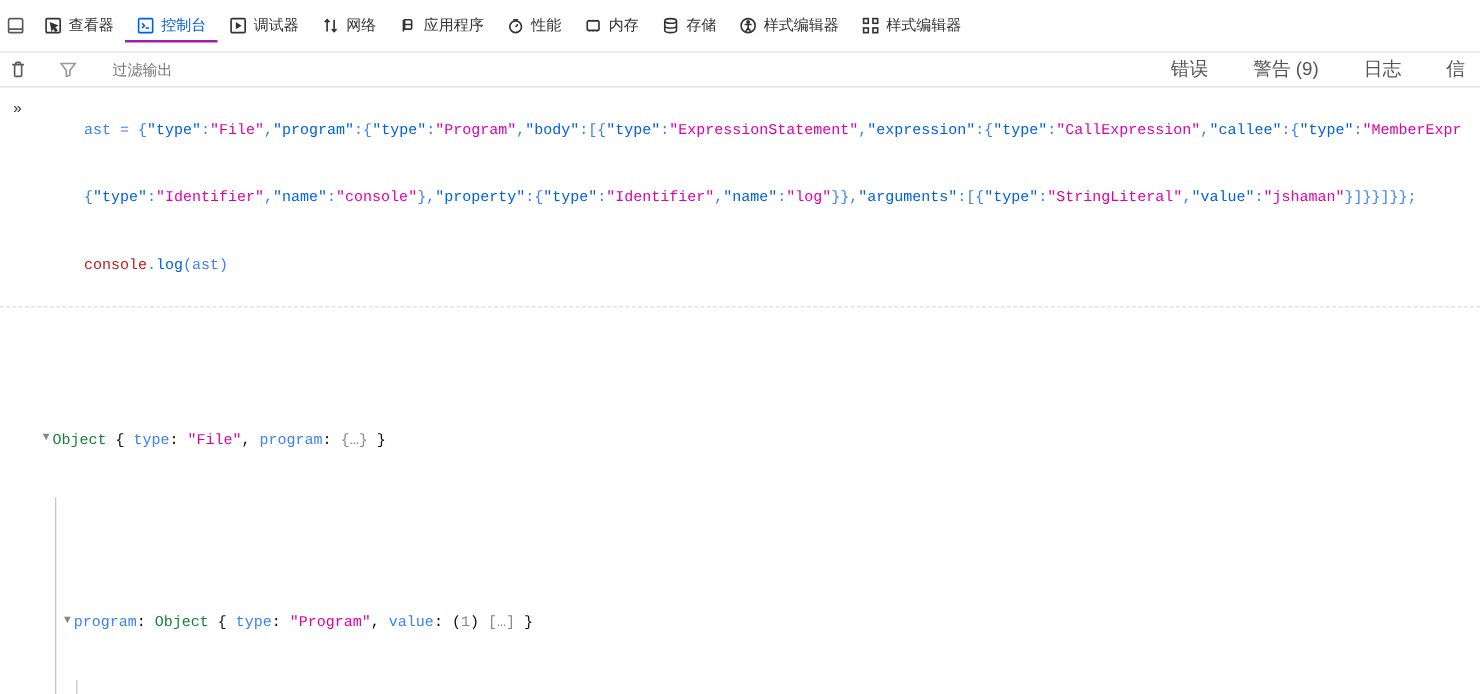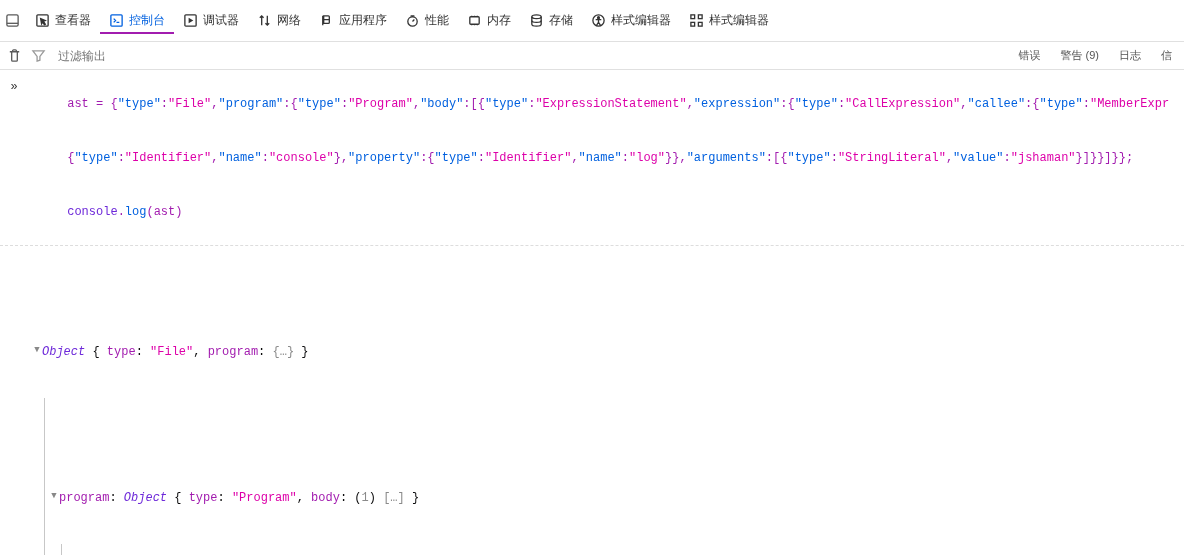--- a/index.html
+++ b/index.html
@@ -1,41 +1,41 @@
 <!DOCTYPE html>
 <html><head>
 <meta charset="utf-8">
 <style>
 * { box-sizing: border-box; margin: 0; padding: 0; }
 body { font-family: -apple-system, BlinkMacSystemFont, "Segoe UI", Helvetica, Arial, sans-serif; font-size: 12px; background: #fff; color: #0c0c0d; width: 1184px; }
 .toolbar { display: flex; align-items: center; height: 42px; border-bottom: 1px solid #e0e0e0; padding: 0 4px; gap: 6px; }
 .toolbar-item { display: flex; align-items: center; gap: 5px; padding: 4px 9px; cursor: pointer; color: #333; white-space: nowrap; font-size: 12px; }
 .toolbar-item.active { color: #0060df; border-bottom: 2px solid #a21caf; margin-bottom: -1px; padding-bottom: 3px; }
 .tb-icon { width: 15px; height: 15px; stroke: currentColor; fill: none; stroke-width: 1.4; }
-.subbar { display: flex; align-items: center; height: 28px; border-bottom: 1px solid #e0e0e0; padding: 0 6px; gap: 8px; }
+.subbar { display: flex; align-items: center; height: 28px; border-bottom: 1px solid #e0e0e0; padding: 0 6px; gap: 24px; }
 .icon-btn { width: 16px; height: 16px; display: flex; align-items: center; justify-content: center; cursor: pointer; color: #5a5a5a; }
 .filter-input { flex: 1; border: none; outline: none; font-size: 12px; padding: 2px 4px; color: #999; }
-.filter-pill { font-size: 11px; padding: 2px 6px; cursor: pointer; color: #555; white-space: nowrap; }
+.filter-pill { font-size: 15px; padding: 2px 6px; cursor: pointer; color: #555; white-space: nowrap; }
 .filter-icon { color: #9a9a9a; }
 .code-area { font-family: Menlo, Consolas, "Courier New", monospace; font-size: 12px; line-height: 1.5; padding: 4px 0 8px 0; position: relative; }
 .input-line { display: flex; align-items: flex-start; padding: 3px 6px 3px 4px; }
 .gutter { width: 20px; flex: 0 0 20px; text-align: center; color: #3b3b3b; font-size: 12px; padding-top: 1px; }
 .code-content { flex: 1; word-break: break-all; white-space: pre-wrap; }
 .hr-sep { border: none; border-top: 1px dashed #ddd; margin: 3px 0; }
 .tree { padding: 0 6px; }
 .node { position: relative; }
 .children { margin-left: 14px; border-left: 1px solid #c7c7c7; padding-left: 2px; }
 .row { display: flex; align-items: flex-start; padding: 1px 0 1px 2px; cursor: default; white-space: nowrap; }
 .arrow { width: 10px; flex: 0 0 10px; color: #888; font-size: 9px; user-select: none; display: inline-block; text-align: center; padding-top: 1px; }
 .label { white-space: pre; } 
-.key { color: #a21caf; } 
+.key { color: #3b82f6; } 
 .str { color: #dd00a9; } 
-.obj { color: #6d28d9; font-style: italic; }
+.obj { color: #15803d; }
 .dim { color: #8a8a8a; }
-.purple { color: #6d28d9; }
+.purple { color: #b91c1c; }
 .name { color: #0060df; }
 </style>
 </head>
 <body>
 
 <div class="toolbar">
   <span class="icon-btn">
     <svg class="tb-icon" viewBox="0 0 16 16">
         <rect x="2" y="2" width="12" height="12" rx="1.5"></rect>
         <line x1="2" y1="11" x2="14" y2="11"></line>
@@ -159,21 +159,21 @@
       <div class="node">
         <div class="row">
             <span class="arrow">▼</span>
             <span class="label" id="t-root"><span class="obj">Object</span> { <span class="key">type</span>: <span class="str">"File"</span>, <span class="key">program</span>: <span class="dim">{…}</span> }</span>
           </div>
         <div class="children">
 
           <div class="node">
             <div class="row">
                 <span class="arrow">▼</span>
-                <span class="label" id="t-program"><span class="key">program</span>: <span class="obj">Object</span> { <span class="key">type</span>: <span class="str">"Program"</span>, <span class="key">body</span>: (<span class="dim">1</span>) <span class="dim">[…]</span> }</span>
+                <span class="label" id="t-program"><span class="key">program</span>: <span class="obj">Object</span> { <span class="key">type</span>: <span class="str">"Program"</span>, <span class="key">value</span>: (<span class="dim">1</span>) <span class="dim">[…]</span> }</span>
               </div>
             <div class="children">
 
               
 
               
               
             </div>
           </div>
 

